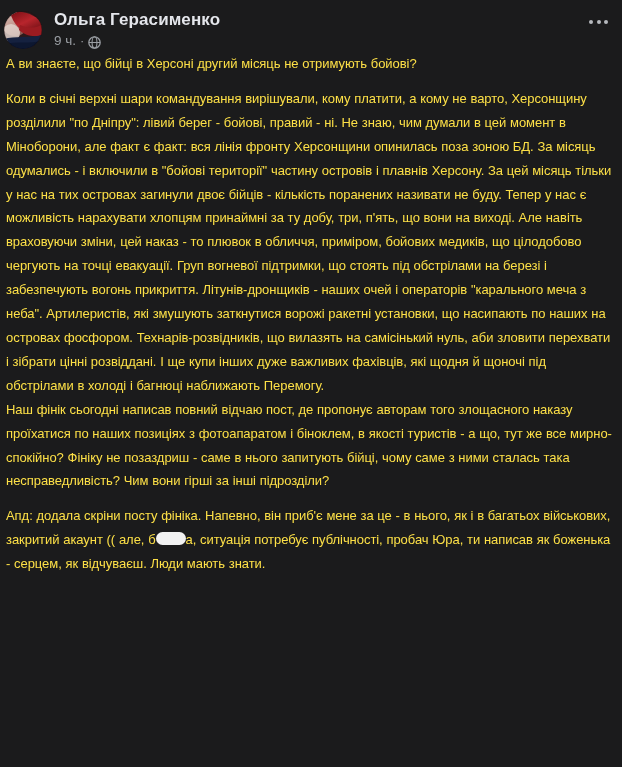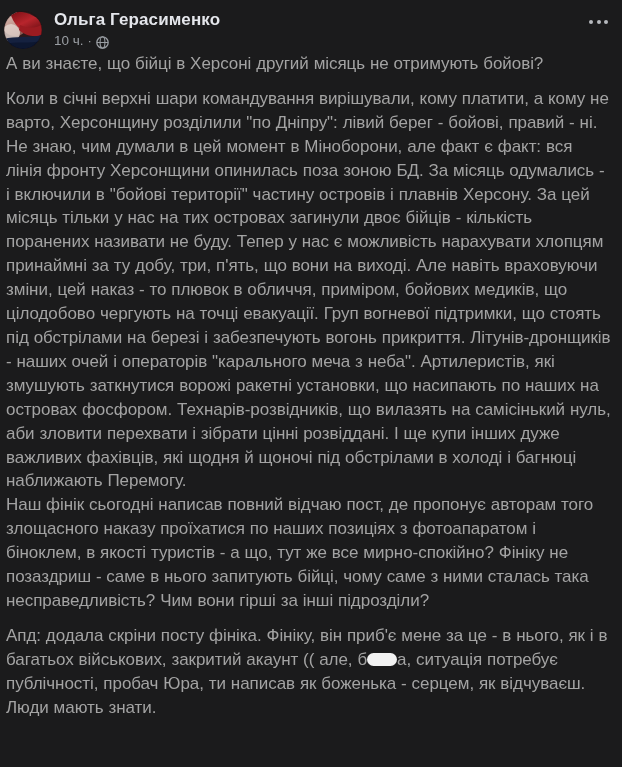--- a/index.html
+++ b/index.html
@@ -98,22 +98,22 @@
     display: block;
     width: 4px;
     height: 4px;
     border-radius: 50%;
     background: #b6b9bd;
   }
 
   
   .post-body {
     padding: 0 10px 0 6px;
-    color: #a3a3a3;
-    font-size: 17px;
+    color: #fde047;
+    font-size: 13px;
     line-height: 23.9px;
     letter-spacing: -0.05px;
     word-spacing: 0.2px;
   }
   .para {
     margin: 0;
     padding: 0;
   }
   .para + .para { margin-top: 0; }
   .gap { height: 11px; }
@@ -166,21 +166,21 @@
           <path d="M 0 33 C 12 30 26 33 38 30 L 38 38 L 0 38 Z" fill="#0d1730"></path>
 
           <circle cx="19" cy="19" r="19" fill="none" stroke="#000" stroke-opacity="0.25" stroke-width="1.5"></circle>
         </g>
       </svg>
     </div>
 
     <div class="header-text">
       <div class="author-name">Ольга Герасименко</div>
       <div class="meta-row">
-        <span class="meta-time">10 ч.</span>
+        <span class="meta-time">9 ч.</span>
         <span class="meta-dot">·</span>
         <span class="globe-icon">
           <svg viewBox="0 0 16 16" xmlns="http://www.w3.org/2000/svg" aria-hidden="true">
             <circle cx="8" cy="8" r="7" fill="none" stroke="#9a9ea3" stroke-width="1.6"></circle>
             <ellipse cx="8" cy="8" rx="3" ry="7" fill="none" stroke="#9a9ea3" stroke-width="1.3"></ellipse>
             <line x1="1.2" y1="8" x2="14.8" y2="8" stroke="#9a9ea3" stroke-width="1.3"></line>
           </svg>
         </span>
       </div>
     </div>
@@ -198,16 +198,16 @@
 
     <div class="gap"></div>
 
     <p class="para">Коли в січні верхні шари командування вирішували, кому платити, а кому не варто, Херсонщину розділили "по Дніпру": лівий берег - бойові, правий - ні. Не знаю, чим думали в цей момент в Міноборони, але факт є факт: вся лінія фронту Херсонщини опинилась поза зоною БД. За місяць одумались - і включили в "бойові території" частину островів і плавнів Херсону. За цей місяць тільки у нас на тих островах загинули двоє бійців - кількість поранених називати не буду. Тепер у нас є можливість нарахувати хлопцям принаймні за ту добу, три, п'ять, що вони на виході. Але навіть враховуючи зміни, цей наказ - то плювок в обличчя, приміром, бойових медиків, що цілодобово чергують на точці евакуації. Груп вогневої підтримки, що стоять під обстрілами на березі і забезпечують вогонь прикриття. Літунів-дронщиків - наших очей і операторів "карального меча з неба". Артилеристів, які змушують заткнутися ворожі ракетні установки, що насипають  по наших на островах фосфором. Технарів-розвідників, що вилазять на самісінький нуль, аби зловити перехвати і зібрати цінні розвіддані. І ще купи інших дуже важливих фахівців, які щодня й щоночі під обстрілами в холоді і багнюці наближають Перемогу.</p>
 
 
     <p class="para">Наш фінік сьогодні написав повний відчаю пост, де пропонує авторам того злощасного наказу проїхатися по наших позиціях з фотоапаратом і біноклем, в якості туристів - а що, тут же все мирно-спокійно? Фініку не позаздриш - саме в нього запитують бійці, чому саме з ними сталась така несправедливість? Чим вони гірші за інші підрозділи?</p>
 
     <div class="gap"></div>
 
-    <p class="para"><span>Апд: додала скріни посту фініка. Фініку, він приб'є мене за це - в нього, як і в багатьох військових, закритий акаунт (( але, б</span><span class="redaction"></span><span>а, ситуація потребує публічності, пробач Юра, ти написав як боженька - серцем, як відчуваєш. Люди мають знати.</span></p>
+    <p class="para"><span>Апд: додала скріни посту фініка. Напевно, він приб'є мене за це - в нього, як і в багатьох військових, закритий акаунт (( але, б</span><span class="redaction"></span><span>а, ситуація потребує публічності, пробач Юра, ти написав як боженька - серцем, як відчуваєш. Люди мають знати.</span></p>
 
   </div>
 </div>
 
 </body></html>

